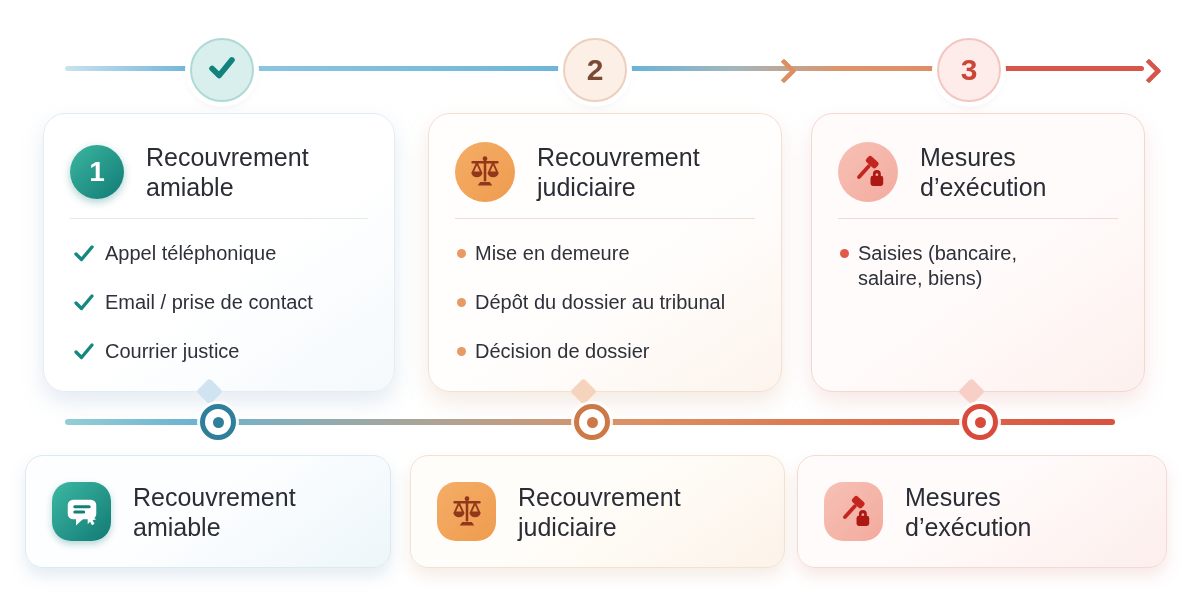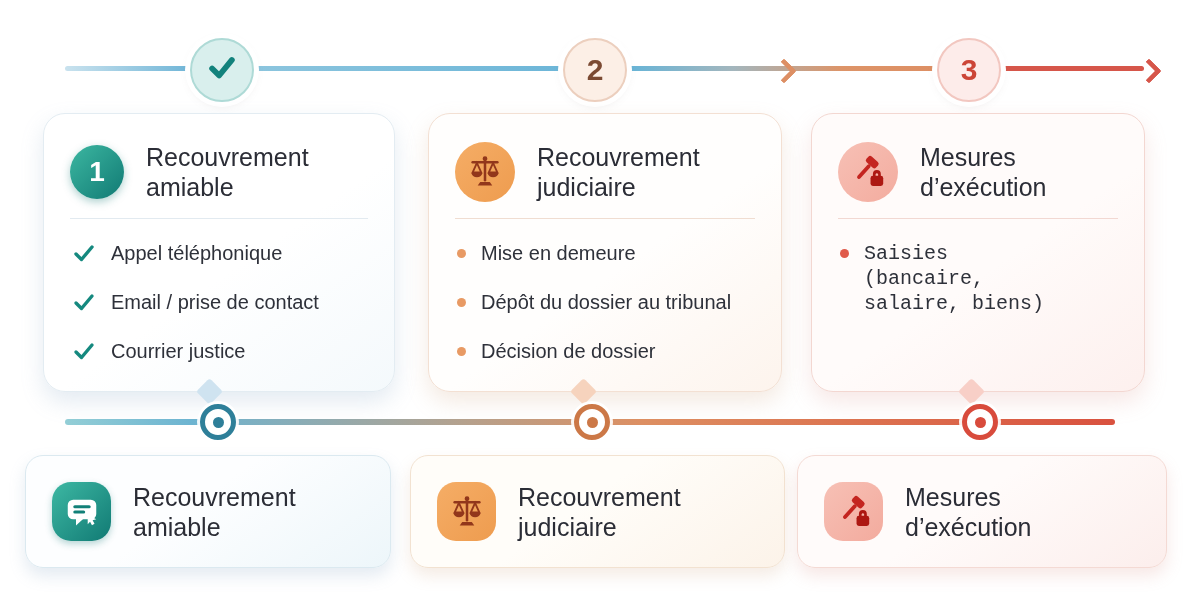--- a/index.html
+++ b/index.html
@@ -44,27 +44,27 @@
   .badge-ic{width:60px;height:60px;border-radius:50%;flex:0 0 60px;
     display:flex;align-items:center;justify-content:center;}
   .badge-scales{background:linear-gradient(135deg,#f5ad66,#ee9c4f);color:#92371b;}
   .badge-gavel{background:linear-gradient(135deg,#f7c0b5,#f3ac9f);color:#c42520;}
   .card-title{font-size:25px;line-height:1.2;font-weight:normal;color:#2b2d36;width:195px;}
   .divider{height:1px;margin:0 26px;}
   .c1 .divider{background:#e2eaf0;}
   .c2 .divider{background:#f0ddd1;}
   .c3 .divider{background:#f2d8d2;}
   .card-list{padding:22px 24px 0 28px;}
-  .row{display:flex;align-items:flex-start;gap:15px;margin-bottom:24px;}
+  .row{display:flex;align-items:flex-start;gap:9px;margin-bottom:24px;}
   .row .txt{font-size:20px;color:#2e313a;line-height:1.25;}
   .chk{flex:0 0 24px;height:24px;margin-top:0px;color:#15897f;}
   .bullet{flex:0 0 9px;width:9px;height:9px;border-radius:50%;margin-top:8px;}
   .bullet.org{background:#e89a64;}
   .bullet.red{background:#e05a4a;}
-  .c3 .row .txt{width:210px;font-family:Liberation Mono, monospace;}
+  .c3 .row .txt{width:210px;}
 
   
   .bline{position:absolute;left:65px;top:419px;width:1050px;height:6px;border-radius:3px;
     background:linear-gradient(90deg,#93ced6,#6db4d1 12%,#b5a18d 38%,#dd8f62 55%,#dc7350 75%,#d9513f 100%);}
   .ring{position:absolute;top:404px;width:36px;height:36px;border-radius:50%;background:#fff;
     box-sizing:border-box;display:flex;align-items:center;justify-content:center;
     box-shadow:0 0 0 3px rgba(255,255,255,.9);}
   .ring i{display:block;width:11px;height:11px;border-radius:50%;}
   .ring.r1{left:200px;border:5px solid #2e7f99;}
   .ring.r1 i{background:#2e7f99;}

